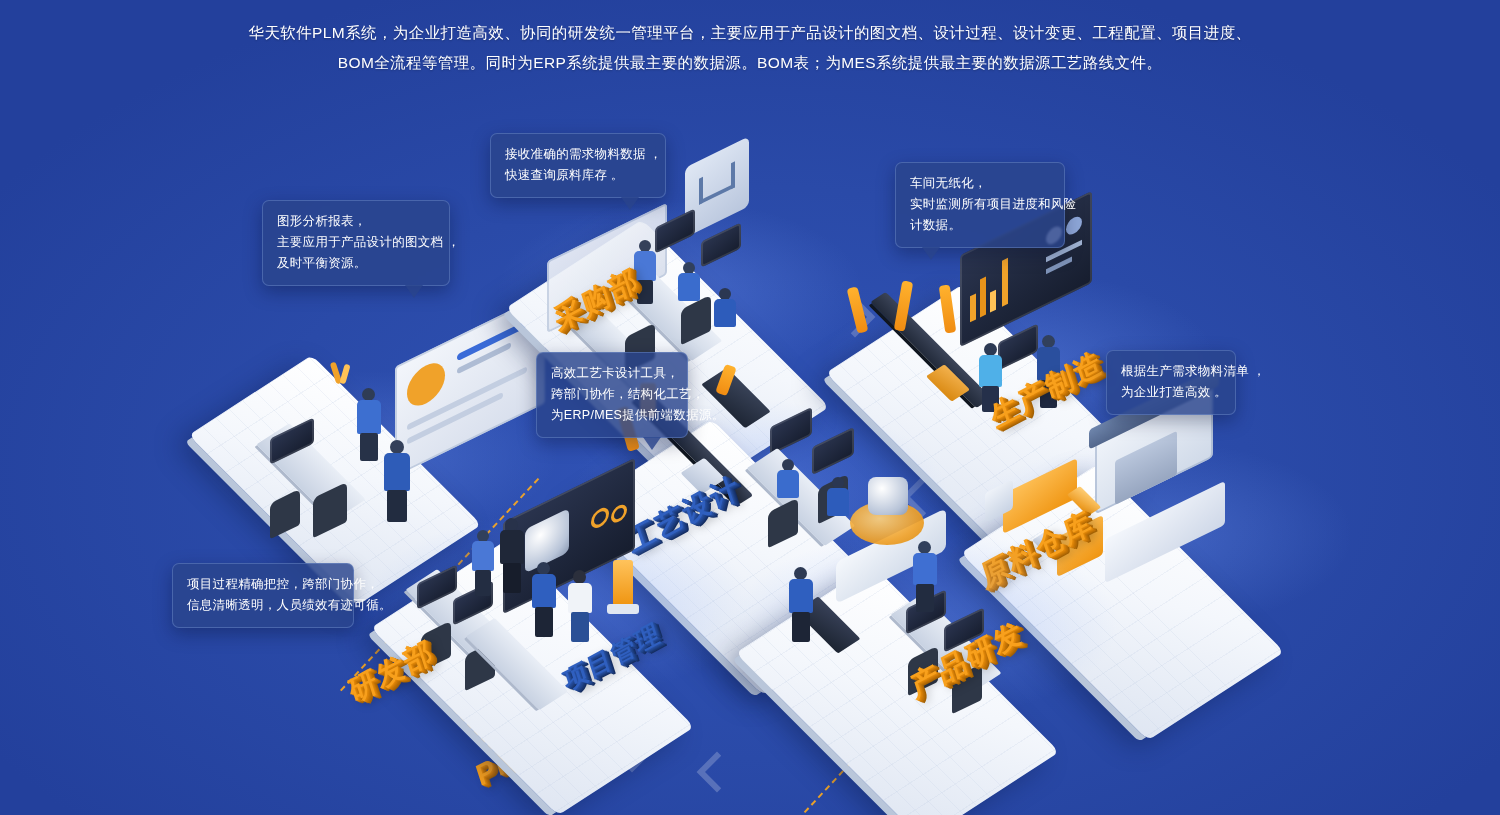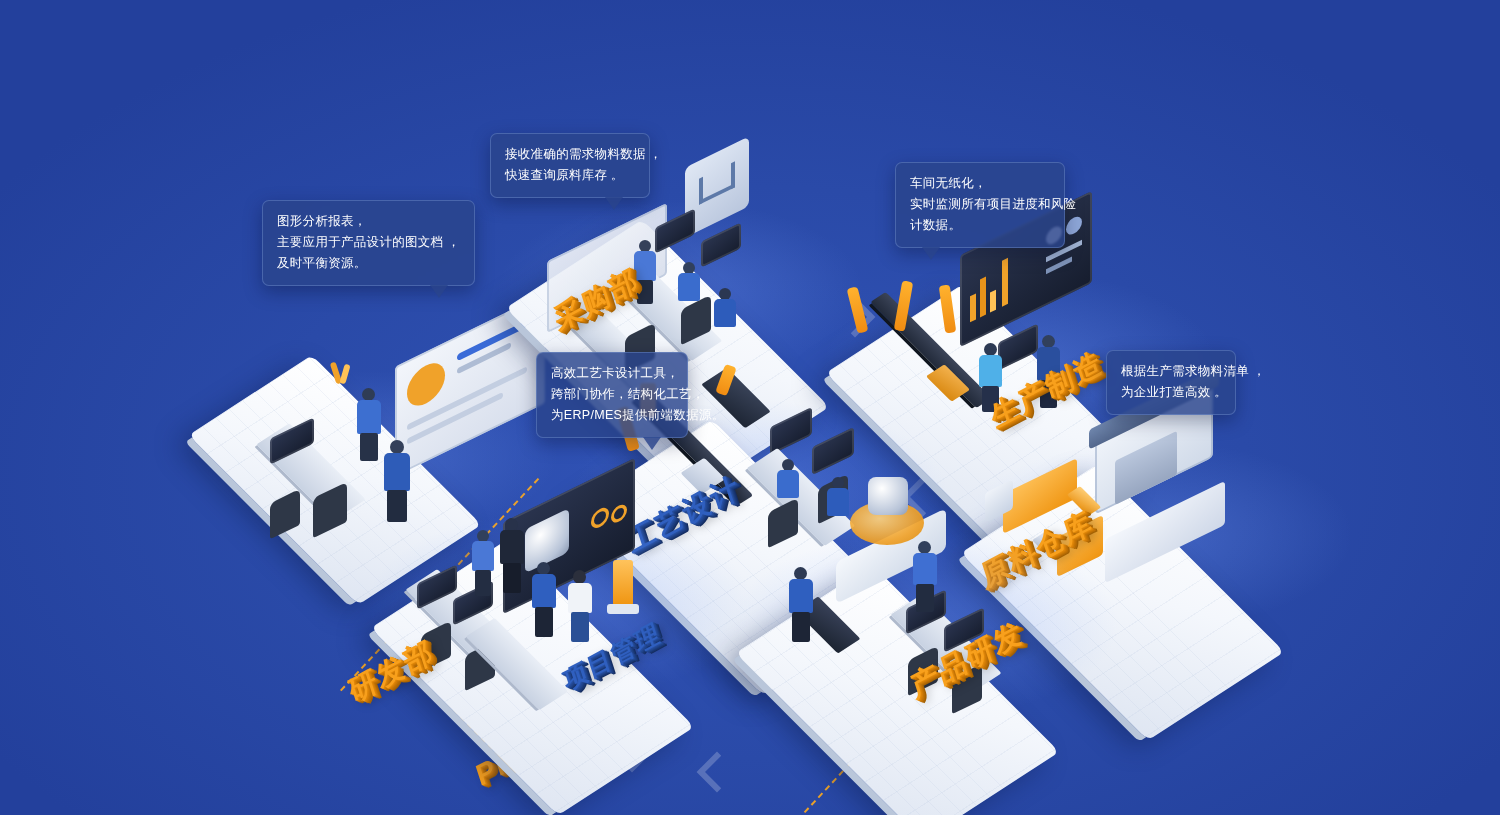--- a/index.html
+++ b/index.html
@@ -182,20 +182,24 @@
     bottom: -13px;
   }
   .callout .tail.left { left: 26px; }
   .callout .tail.right{ right: 26px; }
 </style>
 </head>
 <body>
 
 <div id="stage">
 
+  <div class="header">
+    <span class="line">华天软件PLM系统，为企业打造高效、协同的研发统一管理平台，主要应用于产品设计的图文档、设计过程、设计变更、工程配置、项目进度、</span>
+    <span class="line">BOM全流程等管理。同时为ERP系统提供最主要的数据源。BOM表；为MES系统提供最主要的数据源工艺路线文件。</span>
+  </div>
 
   <div class="dash-ring">
     <div class="dash-seg" style="left:340px; top:690px; width:290px; transform: rotate(-47deg);"></div>
     <div class="dash-seg" style="left:632px; top:480px; width:290px; transform: rotate(47deg);"></div>
     <div class="dash-seg" style="left:920px; top:690px; width:290px; transform: rotate(133deg);"></div>
     <div class="dash-seg" style="left:632px; top:902px; width:292px; transform: rotate(-133deg);"></div>
   </div>
 
   <div class="chev" style="left:415px; top:355px; transform: rotate(-45deg) scale(.85);"></div>
   <div class="chev" style="left:838px; top:300px; transform: rotate(-45deg) scale(.85);"></div>
@@ -427,28 +431,28 @@
       <div class="p-leg" style="left:4px; top:45px; width:18px; height:30px; background:#1d2536;"></div>
     </div>
     <div class="person" style="left:172px; top:46px;">
       <div class="p-head" style="left:6px; top:0; width:13px; height:13px; background:#31405c;"></div>
       <div class="p-body" style="left:1px; top:12px; width:24px; height:32px; background:#3f6fd2;"></div>
       <div class="p-leg" style="left:4px; top:43px; width:18px; height:28px; background:#222c40;"></div>
     </div>
     <div class="label3d" style="left:165px; top:145px;">产品研发</div>
   </div>
 
-  <div class="callout" style="left:262px; top:200px; width:213px;">
+  <div class="callout" style="left:262px; top:200px; width:188px;">
     <span class="ct-line">图形分析报表，</span>
     <span class="ct-line">主要应用于产品设计的图文档 ，</span>
     <span class="ct-line">及时平衡资源。</span>
     <span class="tail right"></span>
   </div>
 
-  <div class="callout" style="left:490px; top:133px; width:160px;font-family:Liberation Serif, serif;">
+  <div class="callout" style="left:490px; top:133px; width:176px;font-family:Liberation Serif, serif;">
     <span class="ct-line">接收准确的需求物料数据 ，</span>
     <span class="ct-line">快速查询原料库存 。</span>
     <span class="tail right"></span>
   </div>
 
   <div class="callout" style="left:895px; top:162px; width:170px;">
     <span class="ct-line">车间无纸化，</span>
     <span class="ct-line">实时监测所有项目进度和风险</span>
     <span class="ct-line">计数据。</span>
     <span class="tail left"></span>
@@ -460,15 +464,20 @@
     <span class="ct-line">为ERP/MES提供前端数据源。</span>
     <span class="tail right"></span>
   </div>
 
   <div class="callout notail" style="left:1106px; top:350px; width:130px;">
     <span class="ct-line">根据生产需求物料清单 ，</span>
     <span class="ct-line">为企业打造高效 。</span>
 
   </div>
 
+  <div class="callout notail" style="left:172px; top:563px; width:182px;">
+    <span class="ct-line">项目过程精确把控，跨部门协作，</span>
+    <span class="ct-line">信息清晰透明，人员绩效有迹可循。</span>
+
+  </div>
 
 
 </div>
 
 </body></html>

